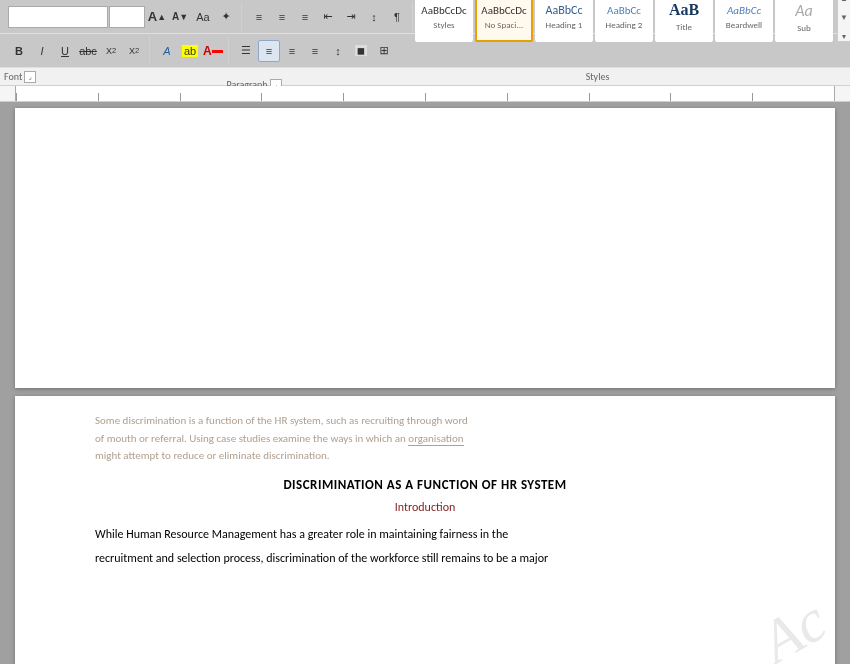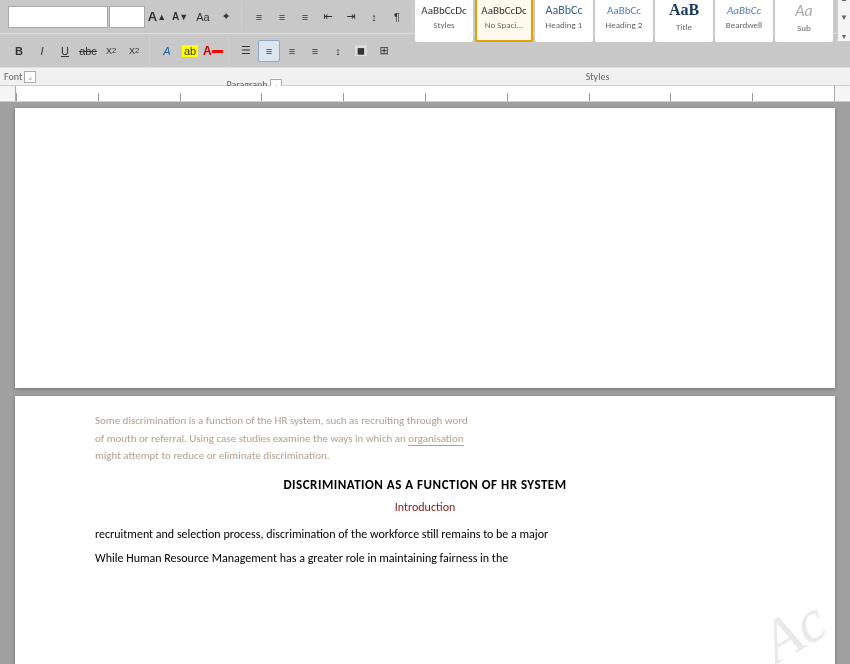--- a/index.html
+++ b/index.html
@@ -409,22 +409,22 @@
         <span>of mouth or referral. Using case studies examine the ways in which an</span>
         <a href="#">organisation</a><br>
         <span>might attempt to reduce or eliminate discrimination.</span>
       </p>
 
       <div class="doc-title">DISCRIMINATION AS A FUNCTION OF HR SYSTEM</div>
 
       <div class="doc-section-heading">Introduction</div>
 
       <div class="doc-body">
+        <p>While Human Resource Management has a greater role in maintaining fairness in the</p>
         <p>recruitment and selection process, discrimination of the workforce still remains to be a major</p>
-        <p>While Human Resource Management has a greater role in maintaining fairness in the</p>
       </div>
 
       <div class="watermark-text">Ac</div>
     </div>
 
   </div>
 
 </div>
 
 </body></html>

